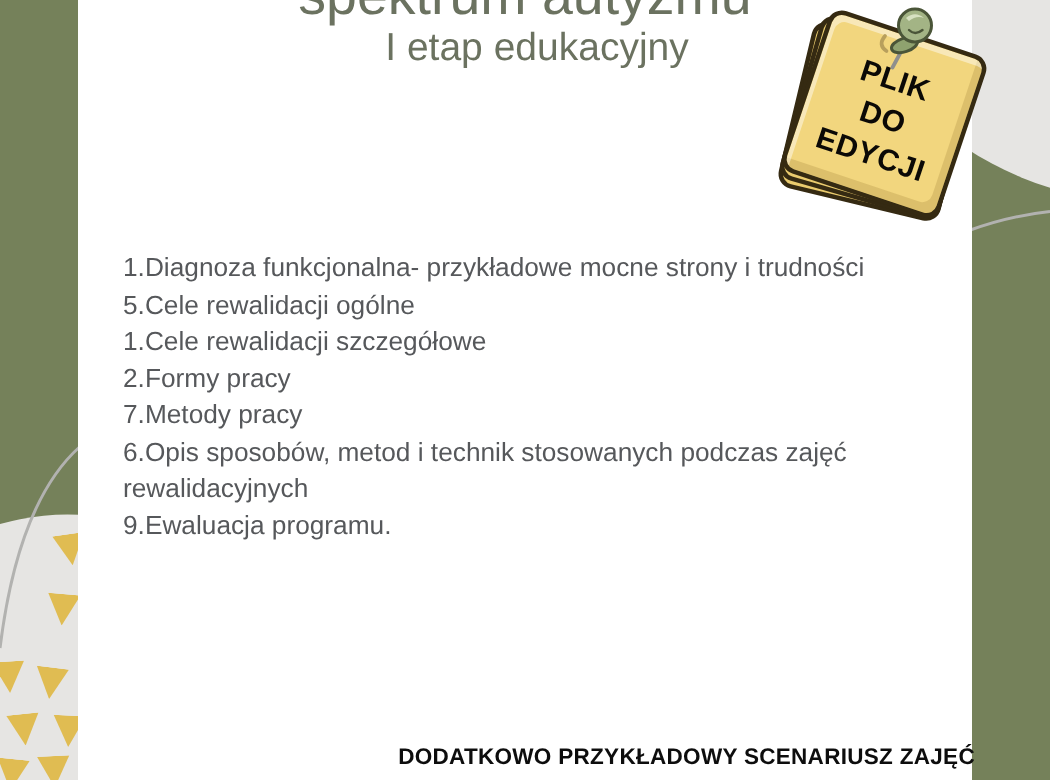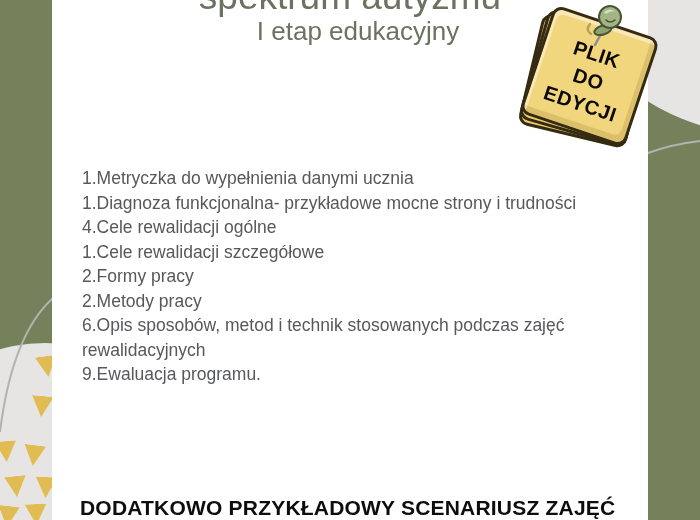--- a/index.html
+++ b/index.html
@@ -26,22 +26,22 @@
   .card{position:absolute;left:52px;top:0;width:596px;height:520px;background:#ffffff;z-index:4;}
 
   .title{position:absolute;left:0;top:-22px;width:596px;text-align:center;
     font-size:37px;line-height:1;color:var(--titleGreen);font-weight:400;}
   .subtitle{position:absolute;left:0;top:16px;width:596px;text-align:center;
     font-size:26px;line-height:1.2;color:var(--titleGreen);font-weight:400;padding-left:16px;}
   .heading{position:absolute;left:30px;top:108px;font-size:31px;line-height:1;
     font-weight:700;color:var(--headingDark);letter-spacing:-0.3px;}
   .list{position:absolute;left:30px;top:166px;width:540px;font-size:17.5px;
     line-height:24.5px;color:var(--bodyGray);}
-  .footer-banner{position:absolute;left:28px;top:496px;width:570px;text-align:left;
-    font-size:21px;font-weight:700;color:var(--footerBlack);letter-spacing:0.2px;
+  .footer-banner{position:absolute;left:28px;top:496px;width:570px;text-align:right;
+    font-size:15px;font-weight:700;color:var(--footerBlack);letter-spacing:0.2px;
     white-space:nowrap;}
 
   
   .note-wrap{position:absolute;left:534px;top:19px;width:111px;height:114px;
     transform:rotate(18.5deg);z-index:5;}
   .note-layer{position:absolute;inset:0;background:#EACB6E;border:3px solid var(--noteBorder);
     border-radius:10px;}
   .note-layer.l1{transform:rotate(-5deg) translate(-4px,6px);}
   .note-layer.l2{transform:rotate(-2.5deg) translate(-2px,3px);}
   .note-face{position:absolute;inset:0;background:var(--noteYellow);
@@ -72,26 +72,25 @@
   <svg class="arcs" width="700" height="520" viewBox="0 0 700 520">
     <path d="M 53 298 Q 12 335 0 432" fill="none" stroke="var(--arcGray)" stroke-width="2"></path>
     <path d="M 645 154 Q 672 144 700 141" fill="none" stroke="var(--arcGray)" stroke-width="2"></path>
   </svg>
 
   <div class="card">
     <div class="title">spektrum autyzmu</div>
     <div class="subtitle">I etap edukacyjny</div>
 
     <div class="list">
-      <div>1.Metryczka do wypełnienia danymi ucznia</div>
       <div>1.Diagnoza funkcjonalna- przykładowe mocne strony i trudności</div>
-      <div>4.Cele rewalidacji ogólne</div>
+      <div>5.Cele rewalidacji ogólne</div>
       <div>1.Cele rewalidacji szczegółowe</div>
       <div>2.Formy pracy</div>
-      <div>2.Metody pracy</div>
+      <div>7.Metody pracy</div>
       <div>6.Opis sposobów, metod i technik stosowanych podczas zajęć rewalidacyjnych</div>
       <div>9.Ewaluacja programu.</div>
     </div>
 
     <div class="footer-banner">DODATKOWO PRZYKŁADOWY SCENARIUSZ ZAJĘĆ</div>
   </div>
 
   <div class="note-wrap">
     <div class="note-layer l1"></div>
     <div class="note-layer l2"></div>

